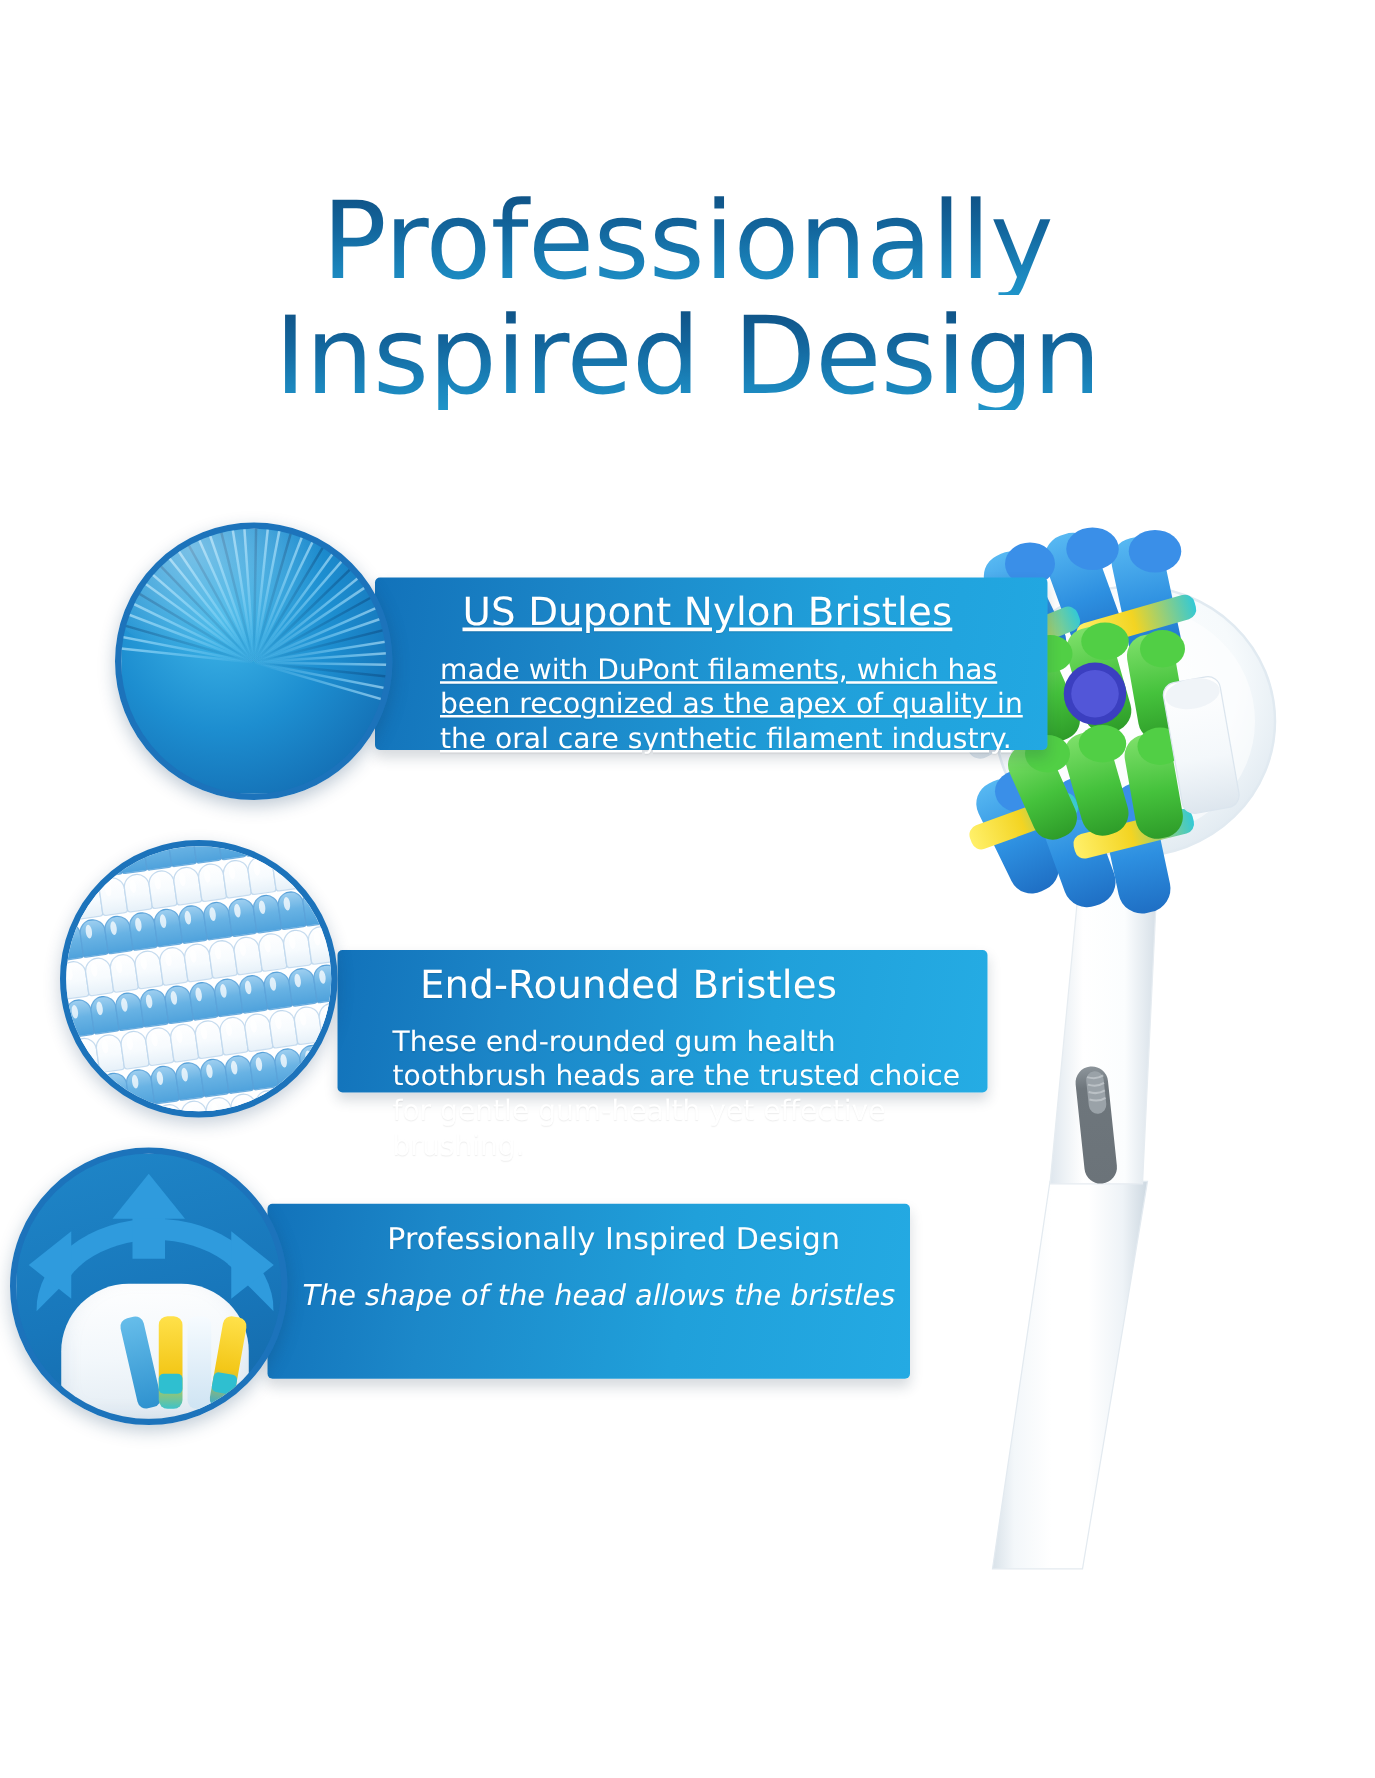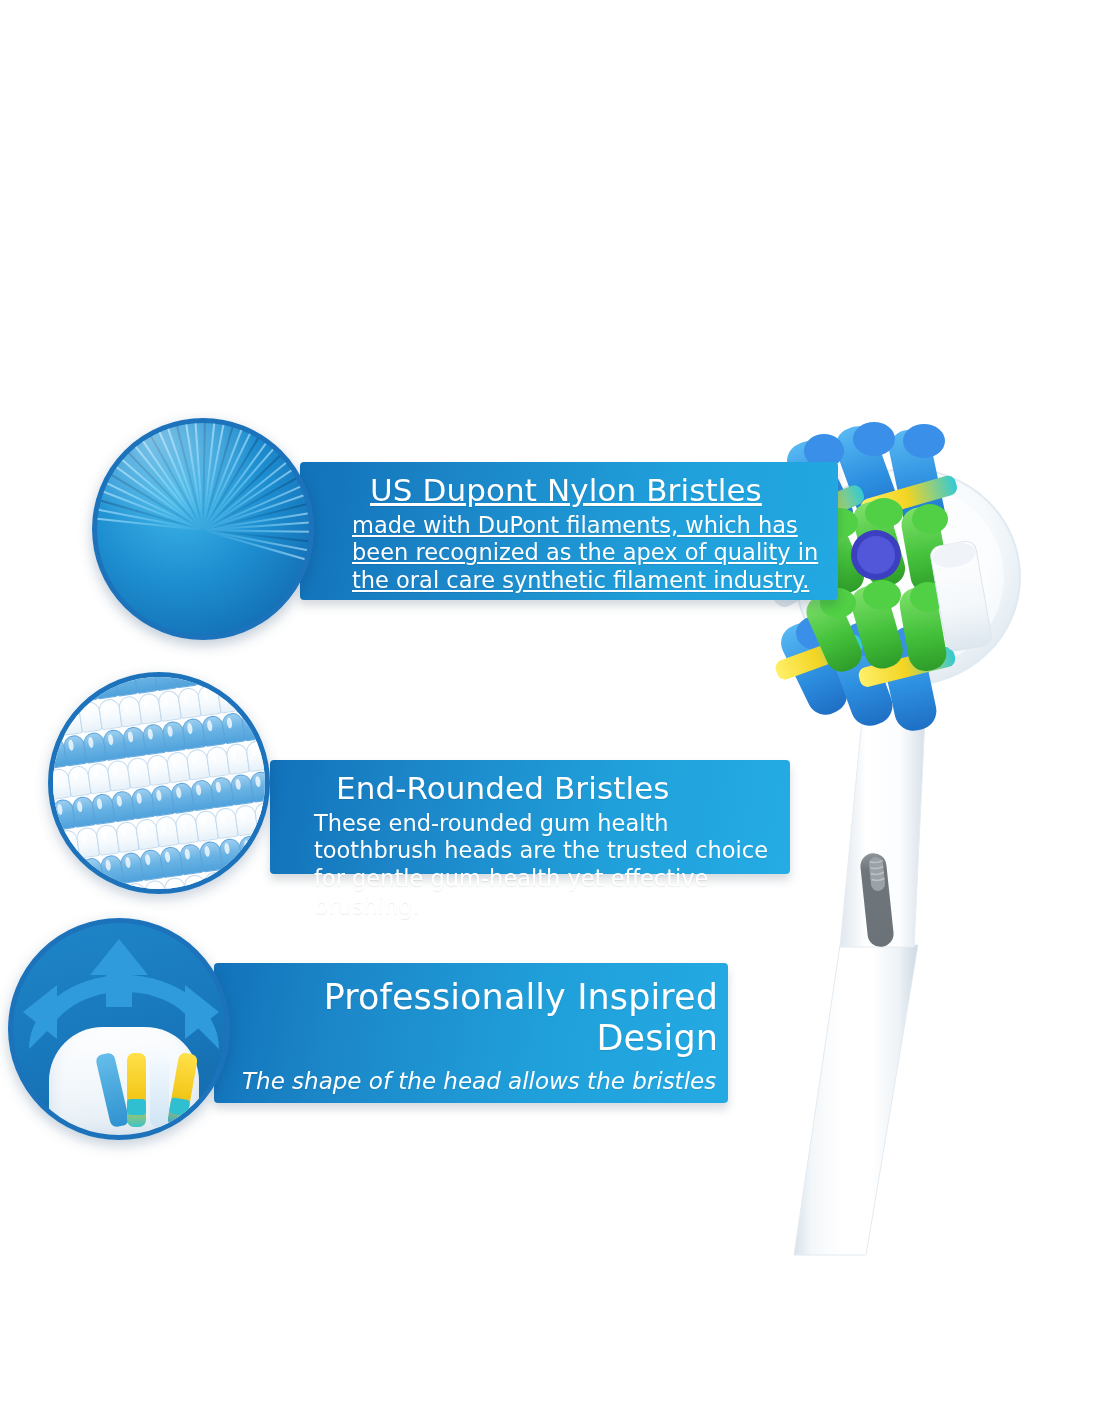--- a/index.html
+++ b/index.html
@@ -63,21 +63,21 @@
     text-align: center;
     letter-spacing: 0.1px;
     text-shadow: 0 1px 1px rgba(0,0,0,0.10);
   }
   .callout .c-body {
     display: block;
     font-size: 22.5px;
     font-weight: 400;
     font-family: "DejaVu Sans", sans-serif;
     line-height: 1.24;
-    margin-top: 3px;
+    margin-top: 14px;
     text-shadow: 0 1px 1px rgba(0,0,0,0.08);
   }
 
   
   #callout-1 {
     left: 300px; top: 462px;
     width: 538px; height: 138px;
     background: linear-gradient(100deg, #1272ba 0%, #1b85c7 28%, #20a0da 68%, #22a8e2 100%);
     padding-left: 52px;
     text-decoration: underline;
@@ -93,21 +93,21 @@
   }
   #callout-2 .c-title { text-align: left; padding-left: 22px; }
 
   
   #callout-3 {
     left: 214px; top: 963px;
     width: 514px; height: 140px;
     background: linear-gradient(100deg, #1272ba 0%, #1c88c9 26%, #20a0da 64%, #24aae3 100%);
     padding: 14px 10px 14px 28px;
   }
-  #callout-3 .c-title { text-align: right; padding-left: 22px; font-size: 35px; }
+  #callout-3 .c-title { text-align: center; padding-left: 22px; font-size: 24px; }
   #callout-3 .c-body { font-size: 23px; line-height: 1.6; font-style: italic; }
 
   
   .circle {
     position: absolute;
     border-radius: 50%;
     overflow: hidden;
     z-index: 5;
   }
 
@@ -260,20 +260,24 @@
   }
 
   
   #brush { position: absolute; left: 690px; top: 395px; width: 410px; height: 890px; z-index: 2; }
 </style>
 </head>
 <body>
 
 <div id="page">
 
+  <h1 class="hero-title">
+    <span class="tline l1">Professionally</span>
+    <span class="tline l2">Inspired Design</span>
+  </h1>
 
   <div id="brush">
     <svg width="410" height="890" viewBox="0 0 410 890" xmlns="http://www.w3.org/2000/svg" aria-hidden="true">
       <defs>
         <linearGradient id="handleG" x1="0" y1="0" x2="1" y2="0">
           <stop offset="0%" stop-color="#d9e2e9"></stop>
           <stop offset="14%" stop-color="#f3f7fa"></stop>
           <stop offset="38%" stop-color="#ffffff"></stop>
           <stop offset="62%" stop-color="#ffffff"></stop>
           <stop offset="84%" stop-color="#eef3f7"></stop>

